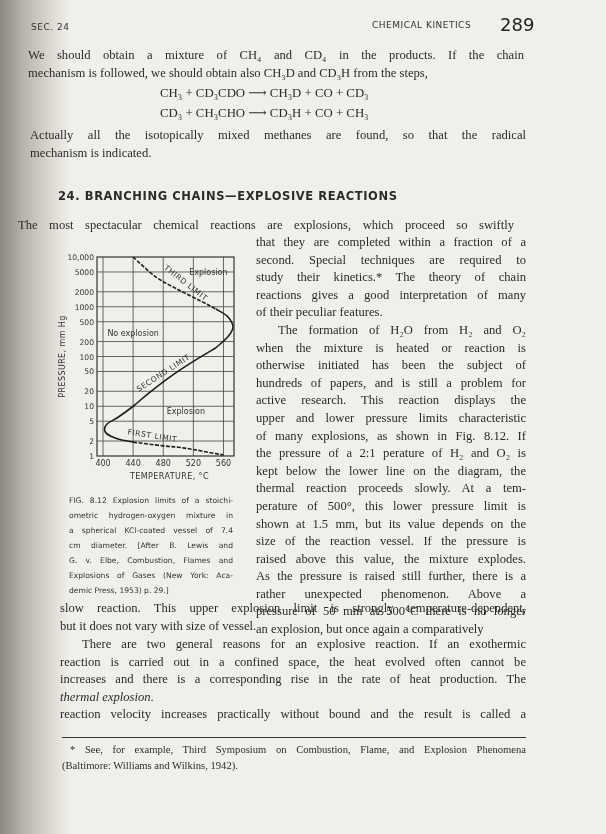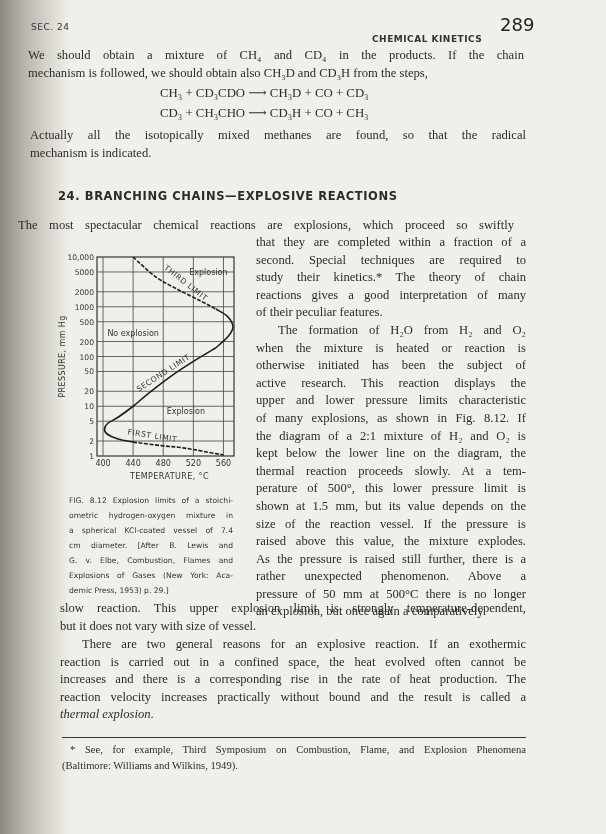--- a/index.html
+++ b/index.html
@@ -39,21 +39,21 @@
   .footnote .line.last { text-align-last:left; }
   .rule { position:absolute; height:1px; background:#333; }
   svg text { font-family:"DejaVu Sans","Liberation Sans",sans-serif; fill:#333; }
 </style>
 </head>
 <body>
 
 <div class="shade"></div>
 
 <div class="abs running-head" style="left:31px; top:22px;">SEC. 24</div>
-<div class="abs running-head" style="left:372px; top:34px;font-weight:bold;">CHEMICAL KINETICS</div>
+<div class="abs running-head" style="left:372px; top:20px;">CHEMICAL KINETICS</div>
 <div class="abs page-num" style="left:500px; top:14px;">289</div>
 
 <div class="abs text" style="left:28px; top:47px; width:496px;">
   <span class="line">We should obtain a mixture of CH₄ and CD₄ in the products. If the chain</span>
   <span class="line last">mechanism is followed, we should obtain also CH₃D and CD₃H from the steps,</span>
 </div>
 
 <div class="abs eq" style="left:160px; top:85px;">CH₃ + CD₃CDO ⟶ CH₃D + CO + CD₃</div>
 <div class="abs eq" style="left:160px; top:105px;">CD₃ + CH₃CHO ⟶ CD₃H + CO + CH₃</div>
 
@@ -70,24 +70,25 @@
 
 <div class="abs text" style="left:256px; top:234px; width:270px;" id="right-col">
     <span class="line">that they are completed within a fraction of a</span>
     <span class="line">second. Special techniques are required to</span>
     <span class="line">study their kinetics.* The theory of chain</span>
     <span class="line">reactions gives a good interpretation of many</span>
     <span class="line last">of their peculiar features.</span>
     <span class="line" style="text-indent: 22px;">The formation of H₂O from H₂ and O₂</span>
     <span class="line">when the mixture is heated or reaction is</span>
     <span class="line">otherwise initiated has been the subject of</span>
+    <span class="line">hundreds of papers, and is still a problem for</span>
     <span class="line">active research. This reaction displays the</span>
     <span class="line">upper and lower pressure limits characteristic</span>
     <span class="line">of many explosions, as shown in Fig. 8.12. If</span>
-    <span class="line">the diagram of a 2:1 mixture of H₂ and O₂ is</span>
+    <span class="line">the pressure of a 2:1 perature of H₂ and O₂ is</span>
     <span class="line">kept below the lower line on the diagram, the</span>
     <span class="line">thermal reaction proceeds slowly. At a tem-</span>
     <span class="line">perature of 500°, this lower pressure limit is</span>
     <span class="line">shown at 1.5 mm, but its value depends on the</span>
     <span class="line">size of the reaction vessel. If the pressure is</span>
     <span class="line">raised above this value, the mixture explodes.</span>
     <span class="line">As the pressure is raised still further, there is a</span>
     <span class="line">rather unexpected phenomenon. Above a</span>
     <span class="line">pressure of 50 mm at 500°C there is no longer</span>
     <span class="line last">an explosion, but once again a comparatively</span>
@@ -155,22 +156,22 @@
 
 <div class="abs text" style="left:60px; top:600px; width:466px;">
   <span class="line">slow reaction. This upper explosion limit is strongly temperature-dependent,</span>
   <span class="line last">but it does not vary with size of vessel.</span>
 </div>
 
 <div class="abs text" style="left:60px; top:636px; width:466px;" id="final-para">
     <span class="line" style="text-indent: 22px;">There are two general reasons for an explosive reaction. If an exothermic</span>
     <span class="line">reaction is carried out in a confined space, the heat evolved often cannot be</span>
     <span class="line">increases and there is a corresponding rise in the rate of heat production. The</span>
+    <span class="line last"><i>thermal explosion</i><span>.</span></span>
     <span class="line">reaction velocity increases practically without bound and the result is called a</span>
-    <span class="line last"><i>thermal explosion</i><span>.</span></span>
   </div>
 
 <div class="rule" style="left:62px; top:737px; width:464px;"></div>
 
 <div class="abs footnote" style="left:62px; top:742px; width:464px;" id="footnote">
     <span class="line" style="text-indent: 8px;">* See, for example, Third Symposium on Combustion, Flame, and Explosion Phenomena</span>
-    <span class="line last">(Baltimore: Williams and Wilkins, 1949).</span>
+    <span class="line last">(Baltimore: Williams and Wilkins, 1942).</span>
   </div>
 
 </body></html>

